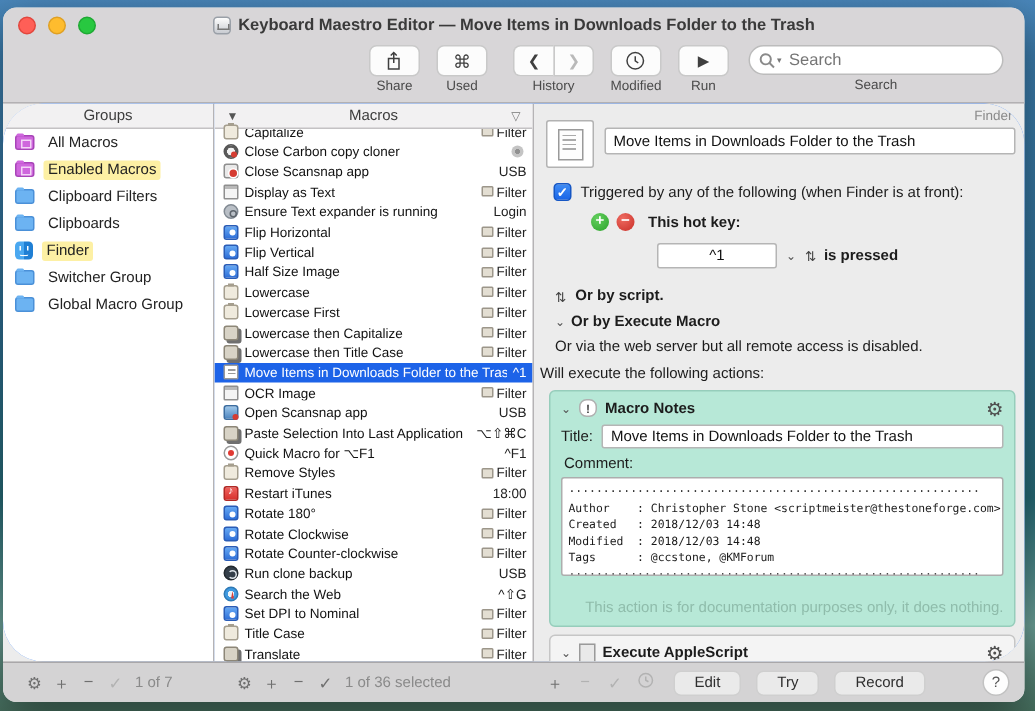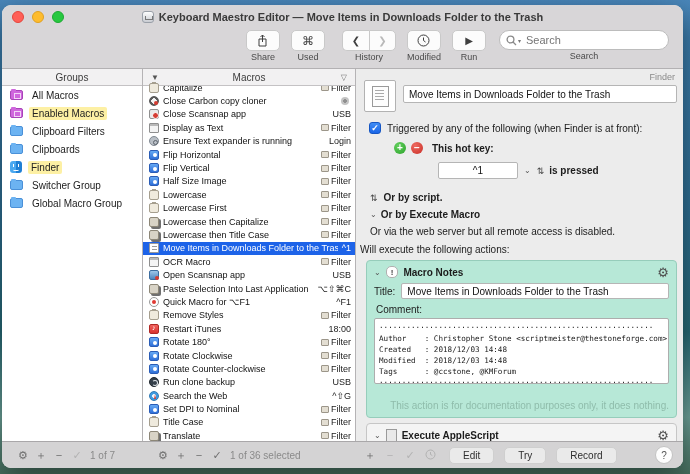--- a/index.html
+++ b/index.html
@@ -32,21 +32,21 @@
   .seg .tb-btn:first-child{border-radius:5px 0 0 5px;border-right:none;}
   .seg .tb-btn:last-child{border-radius:0 5px 5px 0;color:#b9b9b9;}
   .tb-search{display:flex;flex-direction:column;align-items:center;gap:1px;margin-left:2px;}
   .searchbox{width:170px;height:20px;border:1px solid #bcbcbc;border-radius:10px;background:#fff;
              display:flex;align-items:center;padding:0 6px;gap:3px;box-sizing:border-box;}
   .searchbox input{border:none;outline:none;flex:1;font-size:11px;color:#333;background:transparent;
                    font-family:"Liberation Sans",sans-serif;min-width:0;}
   .mag{flex:none;}
   .mag-chev{font-size:6px;color:#777;margin-left:-2px;}
   
-  .content{flex:1;display:flex;overflow:hidden;background:#3b82f6;}
+  .content{flex:1;display:flex;overflow:hidden;background:#3b82f6;border-radius:27px;}
   .col-header{height:16px;background:#f2f1f2;border-bottom:1px solid #c4c2c4;font-size:10px;color:#3c3c3c;
               display:flex;align-items:center;justify-content:center;flex:none;position:relative;}
   .col.groups{width:140px;flex:none;background:#fff;border-right:1px solid #b5b3b5;display:flex;flex-direction:column;overflow:hidden;}
   .g-row{height:18px;display:flex;align-items:center;gap:6px;padding-left:8px;flex:none;}
   .g-label{font-size:10px;color:#222;padding:1px 3px;border-radius:2px;}
   .g-label.hl{background:#fdf0a4;}
   .gfold{width:13px;height:10px;border-radius:2px;position:relative;flex:none;}
   .gfold::before{content:"";position:absolute;left:0;top:-2px;width:5px;height:2px;border-radius:1px 1px 0 0;background:inherit;}
   .gfold.purple{background:#cf66dd;border:1px solid #a844b8;box-sizing:border-box;}
   .gfold.purple::after{content:"";position:absolute;left:3px;top:2px;width:5px;height:4px;border:1px solid #f3d4f7;}
@@ -367,21 +367,21 @@
           </div>
           <div class="m-row sel">
             <span class="mi doc"></span>
             <span class="m-label">Move Items in Downloads Folder to the Trash</span>
             <span class="m-trigger">
               <span>^1</span>
             </span>
           </div>
           <div class="m-row">
             <span class="mi win"></span>
-            <span class="m-label">OCR Macro</span>
+            <span class="m-label">OCR Image</span>
             <span class="m-trigger">
               <span class="tfi"></span>
               <span>Filter</span>
             </span>
           </div>
           <div class="m-row">
             <span class="mi snapo"></span>
             <span class="m-label">Open Scansnap app</span>
             <span class="m-trigger">
               <span>USB</span>

